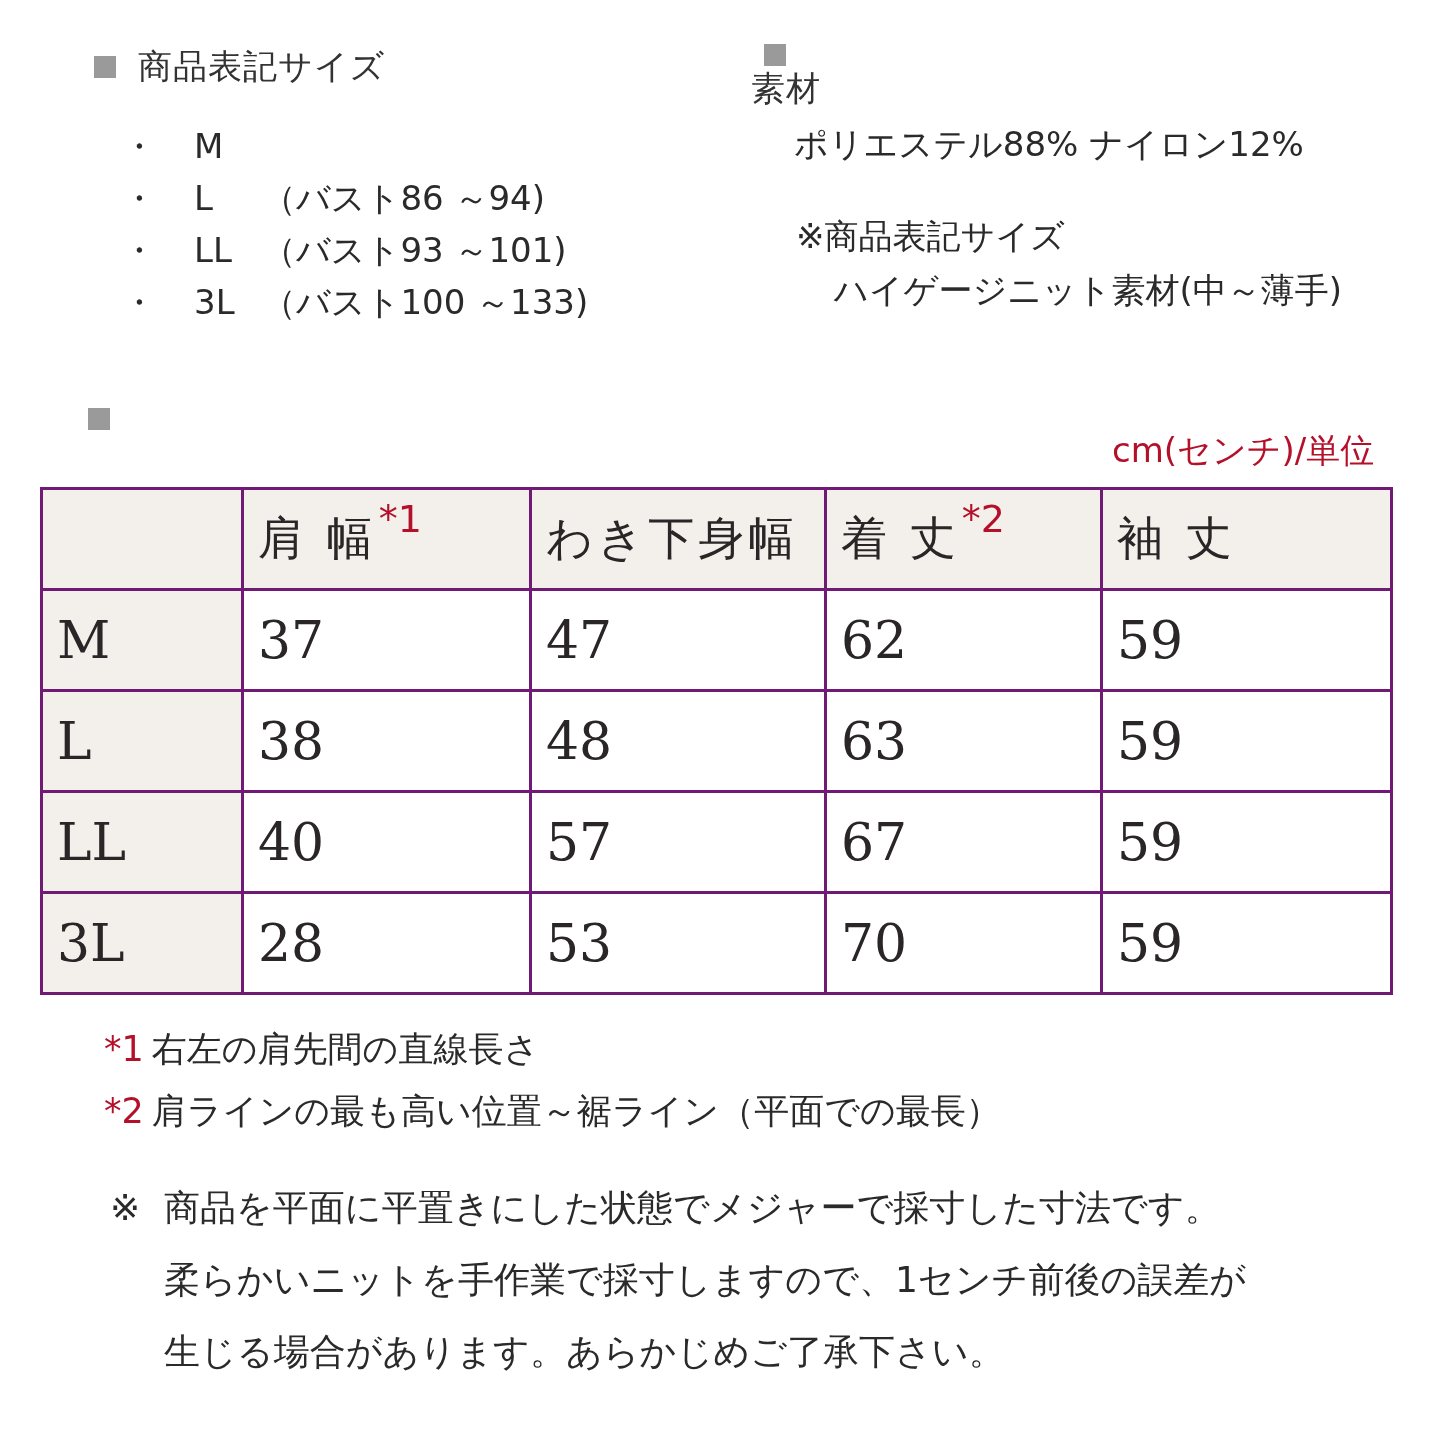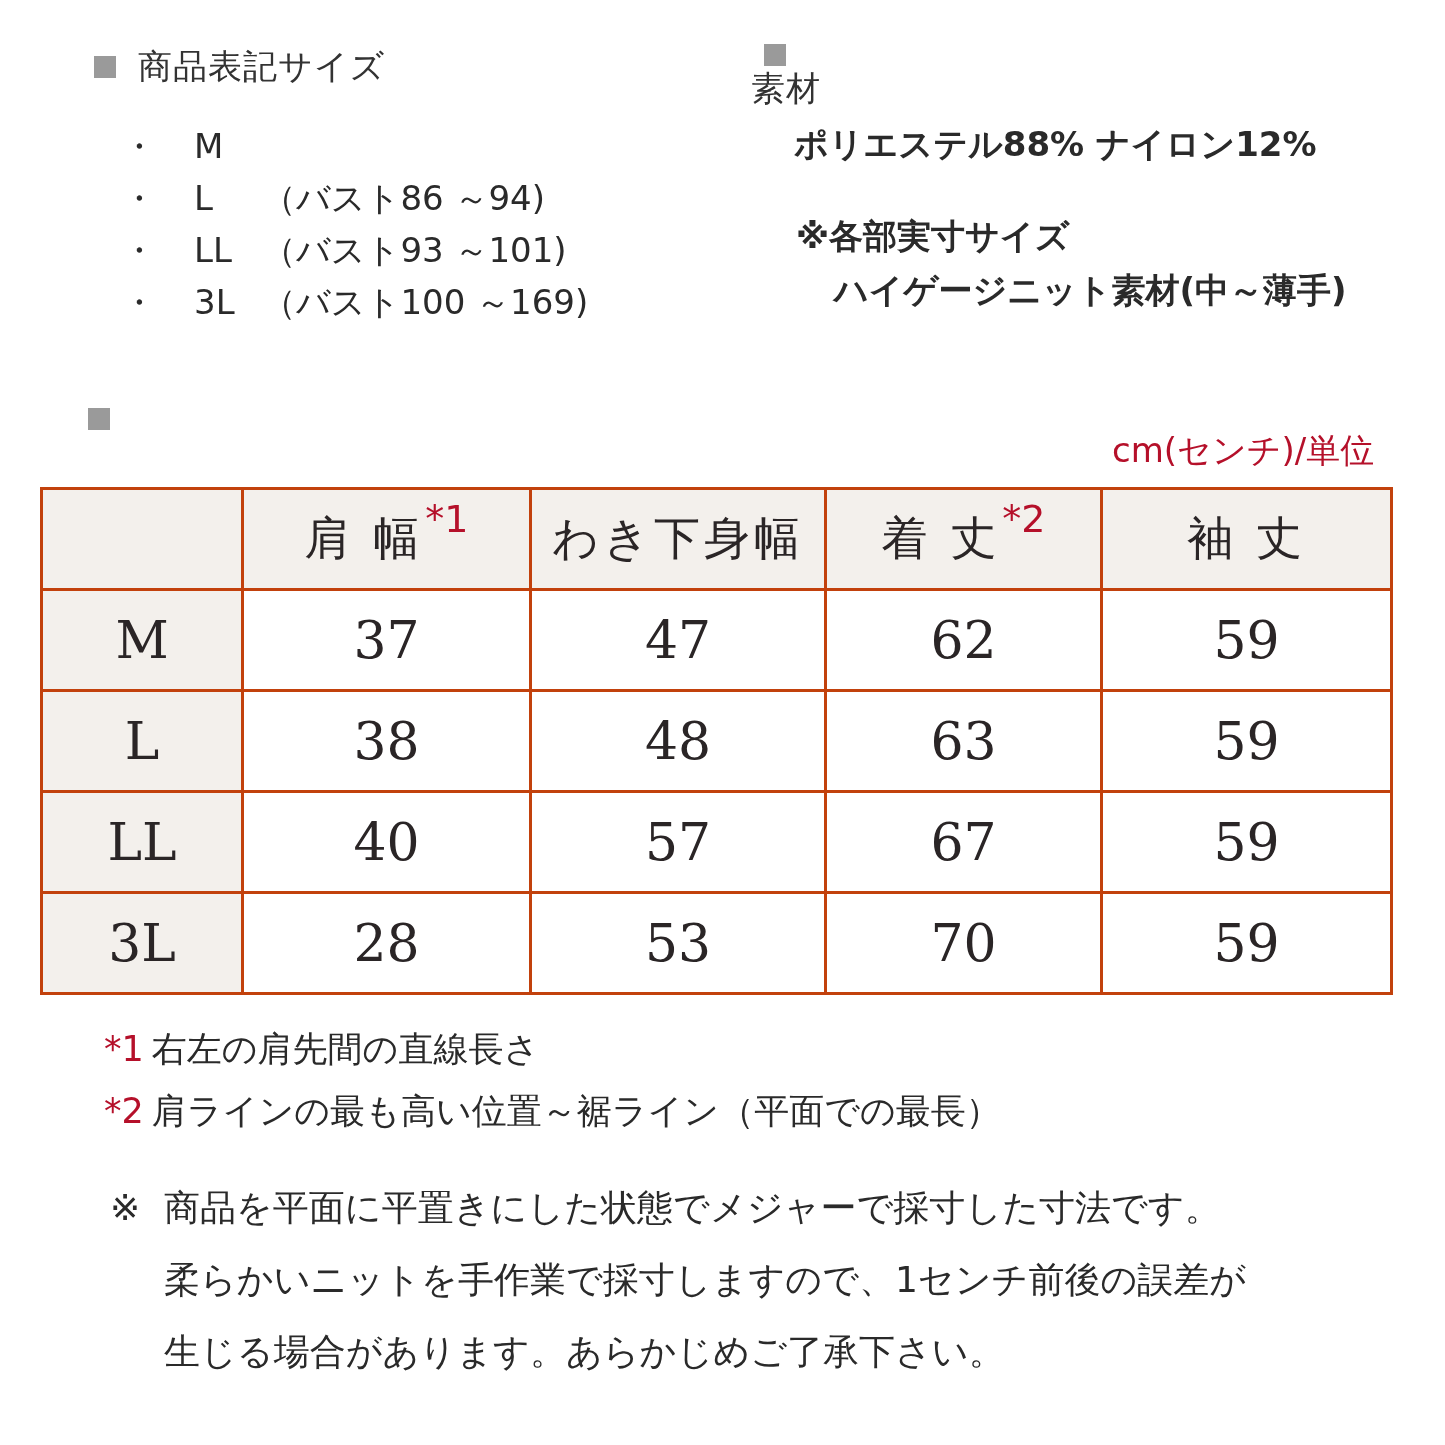--- a/index.html
+++ b/index.html
@@ -5,24 +5,24 @@
     html, body { margin: 0; padding: 0; background: #ffffff; }
     body { width: 1445px; height: 1445px; position: relative; overflow: hidden;
            font-family: "DejaVu Sans", "Liberation Sans", sans-serif; color: #2a2526; }
     .abs { position: absolute; padding-left: 40px; }
     .sec-title { font-size: 34px; display: flex; align-items: center; letter-spacing: 1px; color: #333; }
     .sq { width: 22px; height: 22px; background: #9a9a9a; display: inline-block; margin-right: 22px; }
     .size-list { font-size: 34px; line-height: 52px; color: #2a2a2a; }
     .size-list .row { display: flex; }
     .size-list .dot { width: 72px; text-align: left; padding-left: 0px; }
     .size-list .sz { width: 68px; }
-    .material { font-size: 34px; color: #2a2a2a; font-weight: bold; }
+    .material { font-size: 34px; color: #2a2a2a; }
     .unit { font-size: 34px; color: #b5102a; }
     table.sizes { position: absolute; left: 40px; top: 487px; border-collapse: collapse; table-layout: fixed; }
-    table.sizes td { border: 3px solid #c2410c; padding: 8px; text-align: center; vertical-align: middle; }
+    table.sizes td { border: 3px solid #701a75; padding: 14px; vertical-align: middle; }
     table.sizes tr { height: 101px; }
     .hdr td { background: #f3f0ec; font-size: 46px; color: #2a2526; position: relative; letter-spacing: 4px; }
     .hdr td .mark { color: #b5102a; font-size: 38px; position: relative; top: -22px; letter-spacing: 0; margin-left: 2px; }
     td.rowhead { background: #f3f0ec; }
     td.num, td.rowhead { font-family: "DejaVu Serif", "Liberation Serif", serif; font-size: 52px; color: #2a2526; }
     .note { font-size: 35px; color: #2a2a2a; text-align: center; }
     .note .red { color: #b5102a; margin-right: 8px; }
     .remark { font-size: 36px; color: #2a2a2a; line-height: 72px; }
   </style>
 </head>
@@ -44,30 +44,30 @@
     <span>（バスト86 ～94)</span>
   </div>
   <div class="row">
     <span class="dot">・</span>
     <span class="sz">LL</span>
     <span>（バスト93 ～101)</span>
   </div>
   <div class="row">
     <span class="dot">・</span>
     <span class="sz">3L</span>
-    <span>（バスト100 ～169)</span>
+    <span>（バスト100 ～133)</span>
   </div>
 </div>
 
 <div class="abs sec-title" style="left:711px; top:44px;flex-direction:column;">
   <span class="sq"></span>
   <span>素材</span>
 </div>
 <div class="abs material" style="left:754px; top:122px;">ポリエステル88% ナイロン12%</div>
-<div class="abs material" style="left:756px; top:214px;">※各部実寸サイズ</div>
+<div class="abs material" style="left:756px; top:214px;">※商品表記サイズ</div>
 <div class="abs material" style="left:794px; top:268px;">ハイゲージニット素材(中～薄手)</div>
 
 <div class="abs sec-title" style="left:48px; top:408px;">
   <span class="sq"></span>
 </div>
 <div class="abs unit" style="left:1072px; top:428px;">cm(センチ)/単位</div>
 
 <table class="sizes">
   <colgroup>
     <col style="width:201px">

